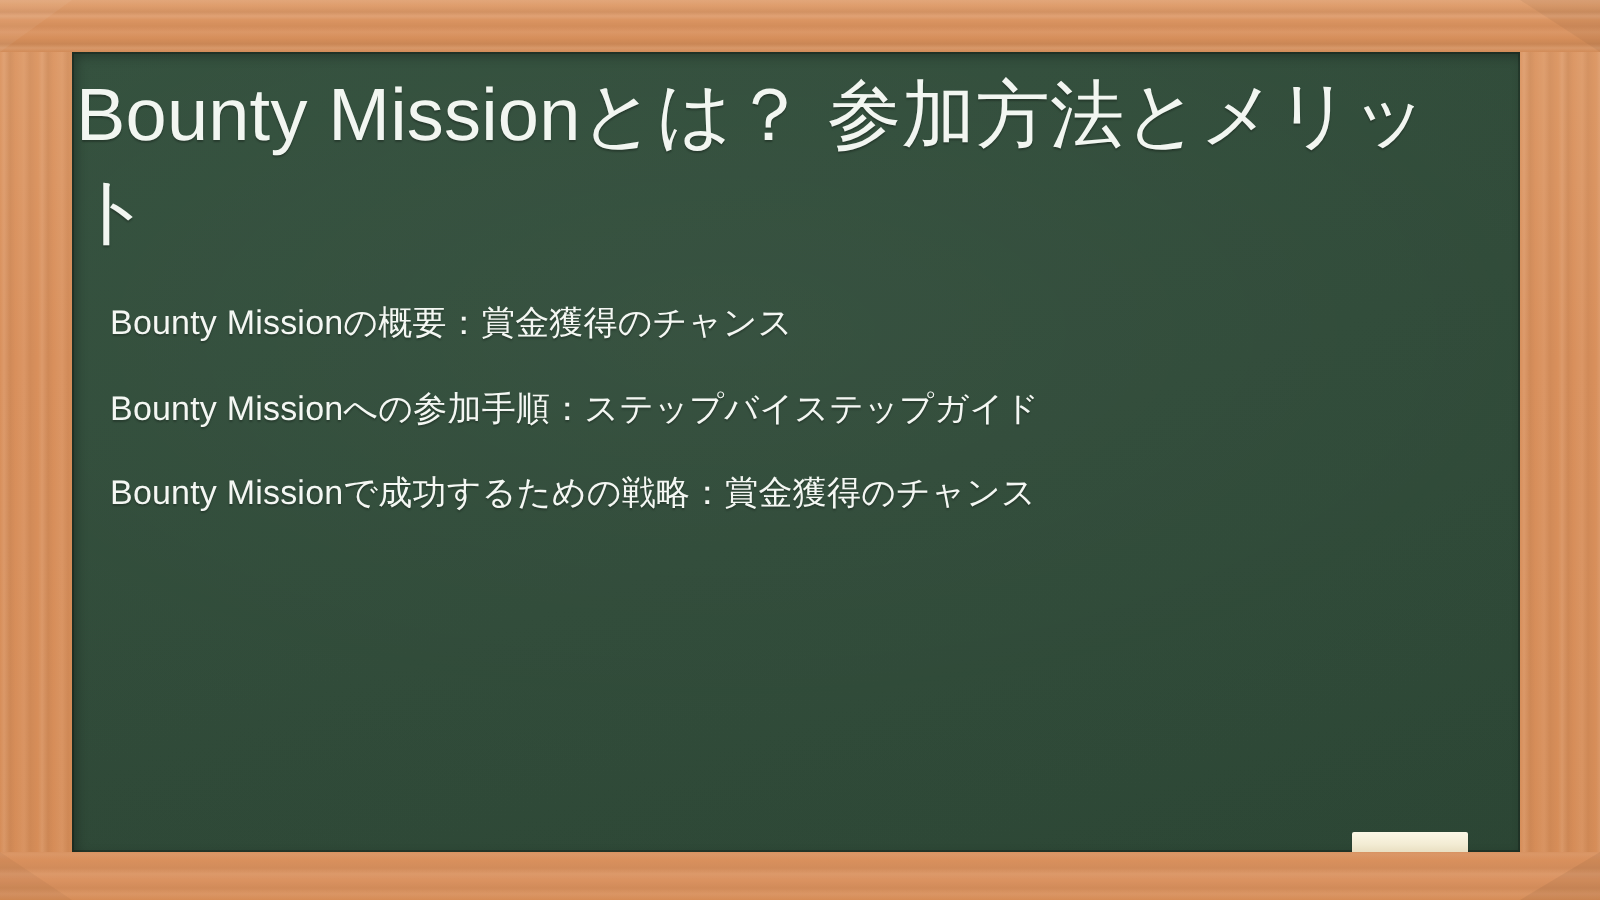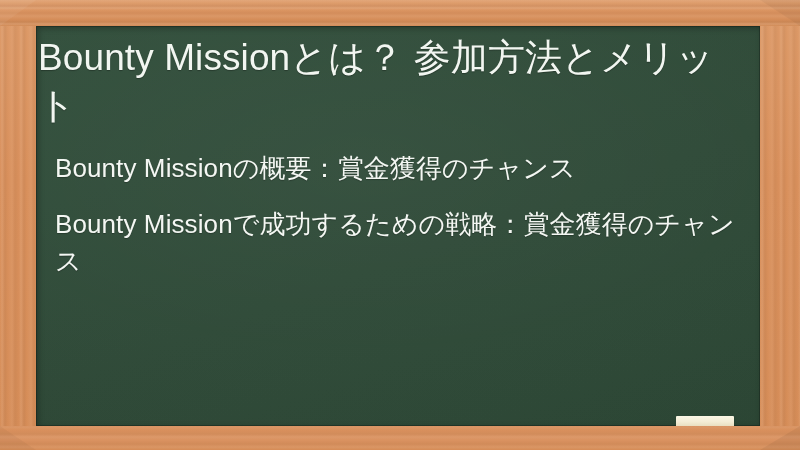--- a/index.html
+++ b/index.html
@@ -142,21 +142,21 @@
     position: absolute;
     left: 19px;
     top: 124px;
     width: 700px;
     margin: 0;
     padding: 0;
     list-style: none;
   }
   .heading-item {
     color: #f4f7f3;
-    font-size: 26px;
+    font-size: 17px;
     line-height: 1.45;
     font-weight: 400;
     letter-spacing: 0.1px;
     margin: 0 0 18px 0;
     text-shadow: 0 1px 1px rgba(0,0,0,0.25);
   }
   .heading-item:last-child { margin-bottom: 0; }
 
   
   #chalk-stick {
@@ -183,20 +183,21 @@
   <div id="frame-corner-bl"></div>
   <div id="frame-corner-br"></div>
 
   <div id="chalkboard">
     <div id="chalkboard-content">
 
       <div id="board-title">Bounty Missionとは？ 参加方法とメリット</div>
 
       <ul id="board-heading-list">
         <li class="heading-item">Bounty Missionの概要：賞金獲得のチャンス</li>
+        <li class="heading-item">Bounty Missionへの参加手順：ステップバイステップガイド</li>
         <li class="heading-item">Bounty Missionで成功するための戦略：賞金獲得のチャンス</li>
       </ul>
 
       <div id="chalk-stick"></div>
 
     </div>
   </div>
 
 </div>
 

